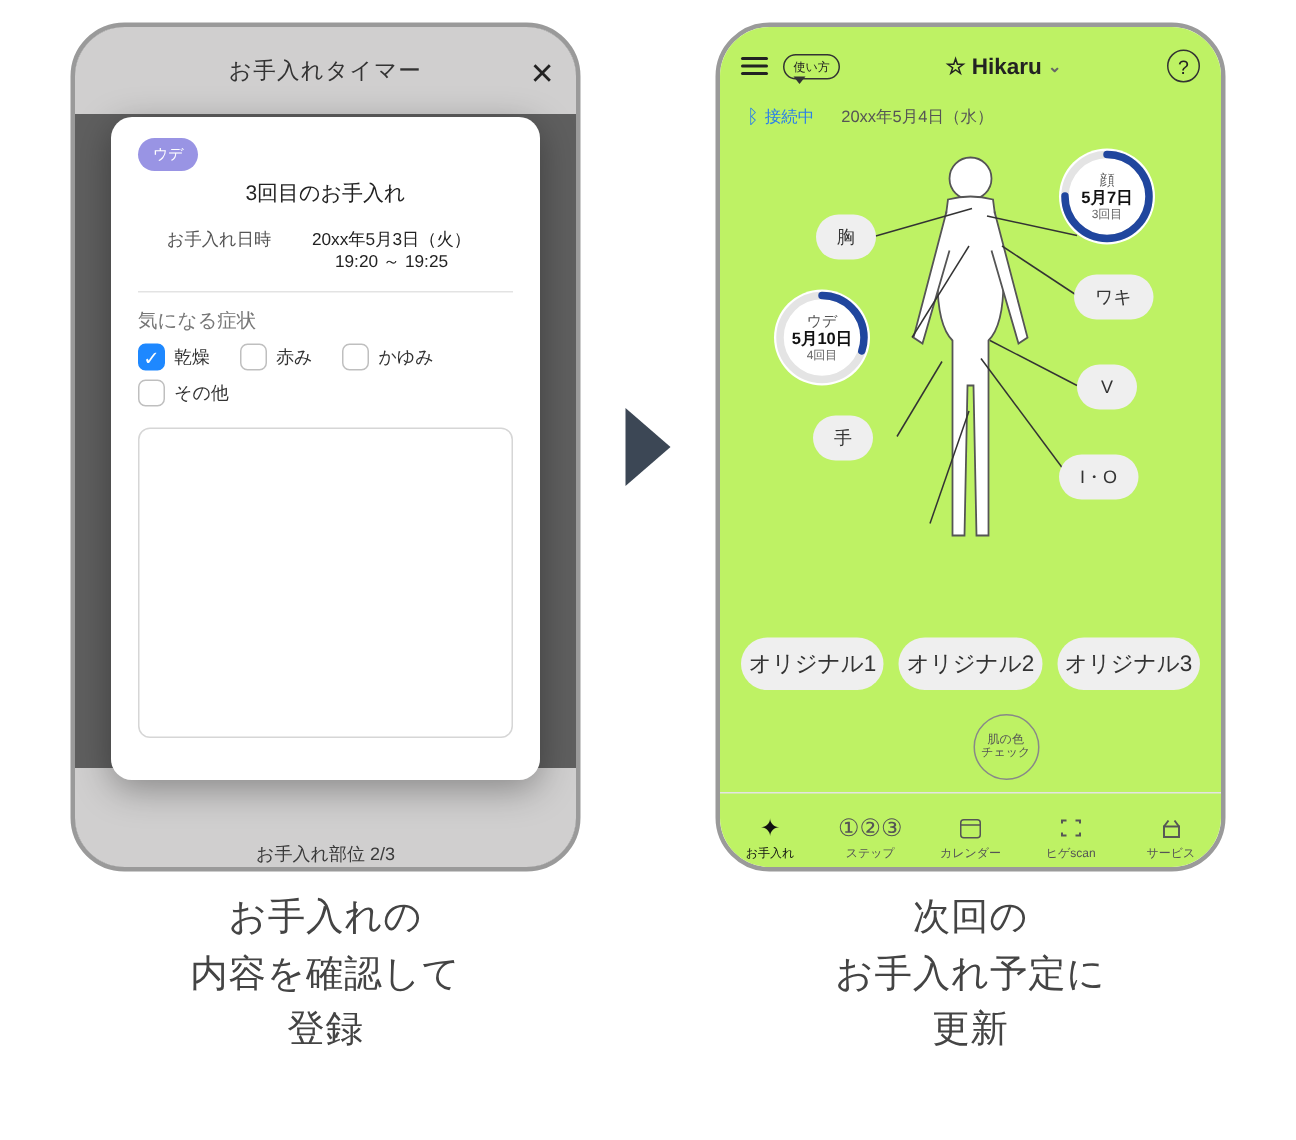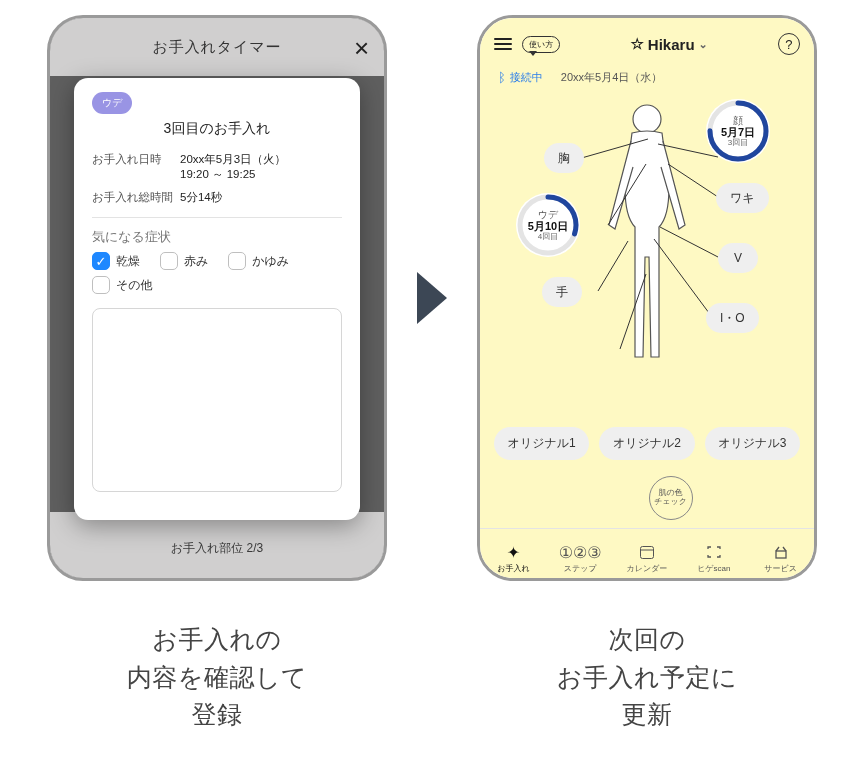--- a/index.html
+++ b/index.html
@@ -9,21 +9,21 @@
     width: 864px;
     height: 760px;
     display: flex;
     align-items: flex-start;
     justify-content: center;
     gap: 30px;
     padding: 15px 10px;
   }
   .col { display: flex; flex-direction: column; align-items: center; }
   .caption {
-    margin-top: 40px;
+    margin-top: 12px;
     font-size: 25px;
     color: #444;
     text-align: center;
     line-height: 1.5;
     letter-spacing: 0.02em;
   }
   .arrow-wrap { display: flex; align-items: center; height: 566px; }
   .arrow { width: 0; height: 0; border-top: 26px solid transparent; border-bottom: 26px solid transparent; border-left: 30px solid #3c4755; }
 
   
@@ -42,53 +42,53 @@
   .ph1-bg-header {
     position:absolute; left:0; right:0; top:0; height:58px;
     background:#d0cfcf; color:#333; text-align:center;
     display:flex; align-items:center; justify-content:center;
     font-size:15px; letter-spacing:0.06em;
   }
   .ph1-close { position:absolute; right:14px; top:15px; font-size:26px; font-weight:300; color:#222; }
   .ph1-footer {
     position:absolute; left:0; right:0; bottom:0; height:66px;
     background:#d0cfcf; color:#3a3a3a; font-size:12px;
-    display:flex; align-items:center; justify-content:center; padding-top:6px;
+    display:flex; align-items:flex-end; justify-content:center; padding-top:6px;
   }
   .card {
     position:absolute; left:24px; right:24px; top:60px; bottom:58px;
     background:#fff; border-radius:14px; box-shadow:0 6px 24px rgba(0,0,0,0.35);
     padding:14px 18px 16px 18px; display:flex; flex-direction:column;
     font-size:12px; color:#333;
   }
   .chip {
     background:#9994e4; color:#fff; font-size:10px; padding:4px 10px;
     border-radius:12px; display:inline-block; width:fit-content;
   }
   .card-title { text-align:center; font-size:14px; margin:6px 0 10px; color:#222; }
-  .row { display:flex; margin:4px 0; font-size:11.5px; color:#333; }
+  .row { display:flex; margin:4px 10px; font-size:11.5px; color:#333;text-align:center; }
   .row .k { width:88px; color:#555; }
   .row .v { flex:1; color:#222; }
   .hr { border:none; border-top:1px solid #e3e3e3; margin:8px 0; }
   .sec-label { font-size:13px; color:#777; margin:2px 0 6px; }
   .checks { display:flex; flex-wrap:wrap; gap:6px 20px; margin-bottom:8px; }
   .ck { display:flex; align-items:center; gap:6px; font-size:12px; color:#333; }
   .ckbox {
     width:18px; height:18px; border:1.5px solid #bfbfbf; border-radius:5px;
     display:flex; align-items:center; justify-content:center; font-size:13px;
   }
   .ckbox.on { background:#1e88ff; border-color:#1e88ff; color:#fff; }
   .memo { flex:1; min-height:54px; border:1px solid #d6d6d6; border-radius:8px; margin:6px 0 12px; }
   .cta {
     background:#2b2b2b; color:#fff; border-radius:8px; text-align:center;
     padding:14px 0; font-size:13px; cursor:pointer;
   }
 
   
-  .ph2 { position:absolute; inset:0; background:#fef9c3; display:flex; flex-direction:column; }
+  .ph2 { position:absolute; inset:0; background:#bef264; display:flex; flex-direction:column; }
   .topbar {
     height:44px; display:flex; align-items:center; justify-content:space-between;
     padding:0 14px; margin-top:4px;
   }
   .tb-left, .tb-right { display:flex; align-items:center; gap:10px; }
   .hamb { display:flex; flex-direction:column; gap:3px; }
   .hamb span { display:block; width:18px; height:2px; background:#222; border-radius:1px; }
   .bubble {
     border:1.5px solid #333; border-radius:12px; padding:2px 6px; font-size:8px;
     position:relative; color:#222;
@@ -130,21 +130,21 @@
   .ring-wrap svg.ring { position:absolute; inset:0; }
   .ring-bg { stroke:#e4e4e4; stroke-width:5; fill:none; }
   .ring-fg { stroke:#20469e; stroke-width:5; fill:none; stroke-linecap:round; }
   .ring-wrap .t1 { font-size:10px; color:#555; line-height:1.1; }
   .ring-wrap .t2 { font-size:11px; font-weight:700; color:#111; line-height:1.2; }
   .ring-wrap .t3 { font-size:8px; color:#666; line-height:1.1; }
 
   .orig-row { display:flex; gap:10px; justify-content:center; margin:0 14px 10px; }
   .orig {
     flex:1; background:#efefef; border-radius:18px; padding:8px 0;
-    font-size:12px; text-align:center; color:#333; cursor:pointer;
+    font-size:15px; text-align:center; color:#333; cursor:pointer;
   }
   .hint-row { display:flex; align-items:center; justify-content:center; gap:10px; padding:6px 14px 8px; color:#666; font-size:10.5px; line-height:1.5; }
   .skin-circle {
     width:44px; height:44px; border:1.2px solid #888; border-radius:50%;
     display:flex; flex-direction:column; align-items:center; justify-content:center;
     font-size:8px; color:#555; line-height:1.1; cursor:pointer;margin-left:47px;
   }
 
   .tabbar {
     border-top:1px solid #e4e4e4; display:flex; height:50px; align-items:flex-end;
@@ -171,24 +171,20 @@
     <div class="card">
       <span class="chip">ウデ</span>
       <div class="card-title">3回目のお手入れ</div>
 
       <div class="row">
         <span class="k">お手入れ日時</span>
         <span class="v">
           <span>20xx年5月3日（火）</span><br>
           <span>19:20 ～ 19:25</span>
         </span>
-      </div>
-      <div class="row">
-        <span class="k">お手入れ総時間</span>
-        <span class="v">5分14秒</span>
       </div>
 
       <hr class="hr">
       <div class="sec-label">気になる症状</div>
       <div class="checks">
         <label class="ck">
           <span class="ckbox on">✓</span>
           <span>乾燥</span>
         </label>
         <label class="ck">

